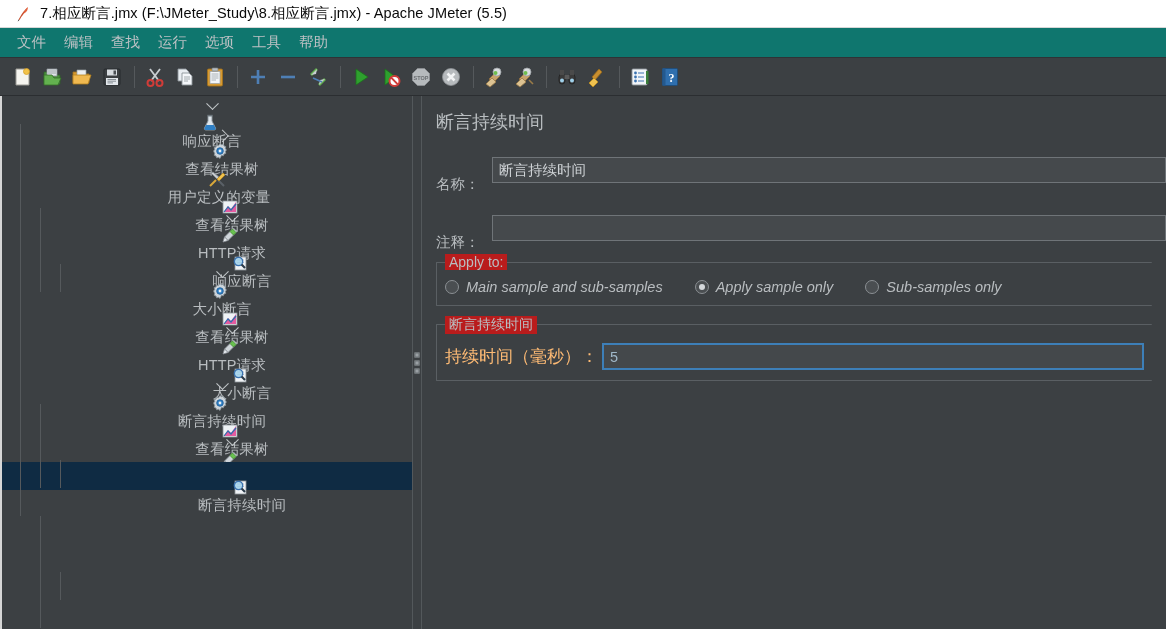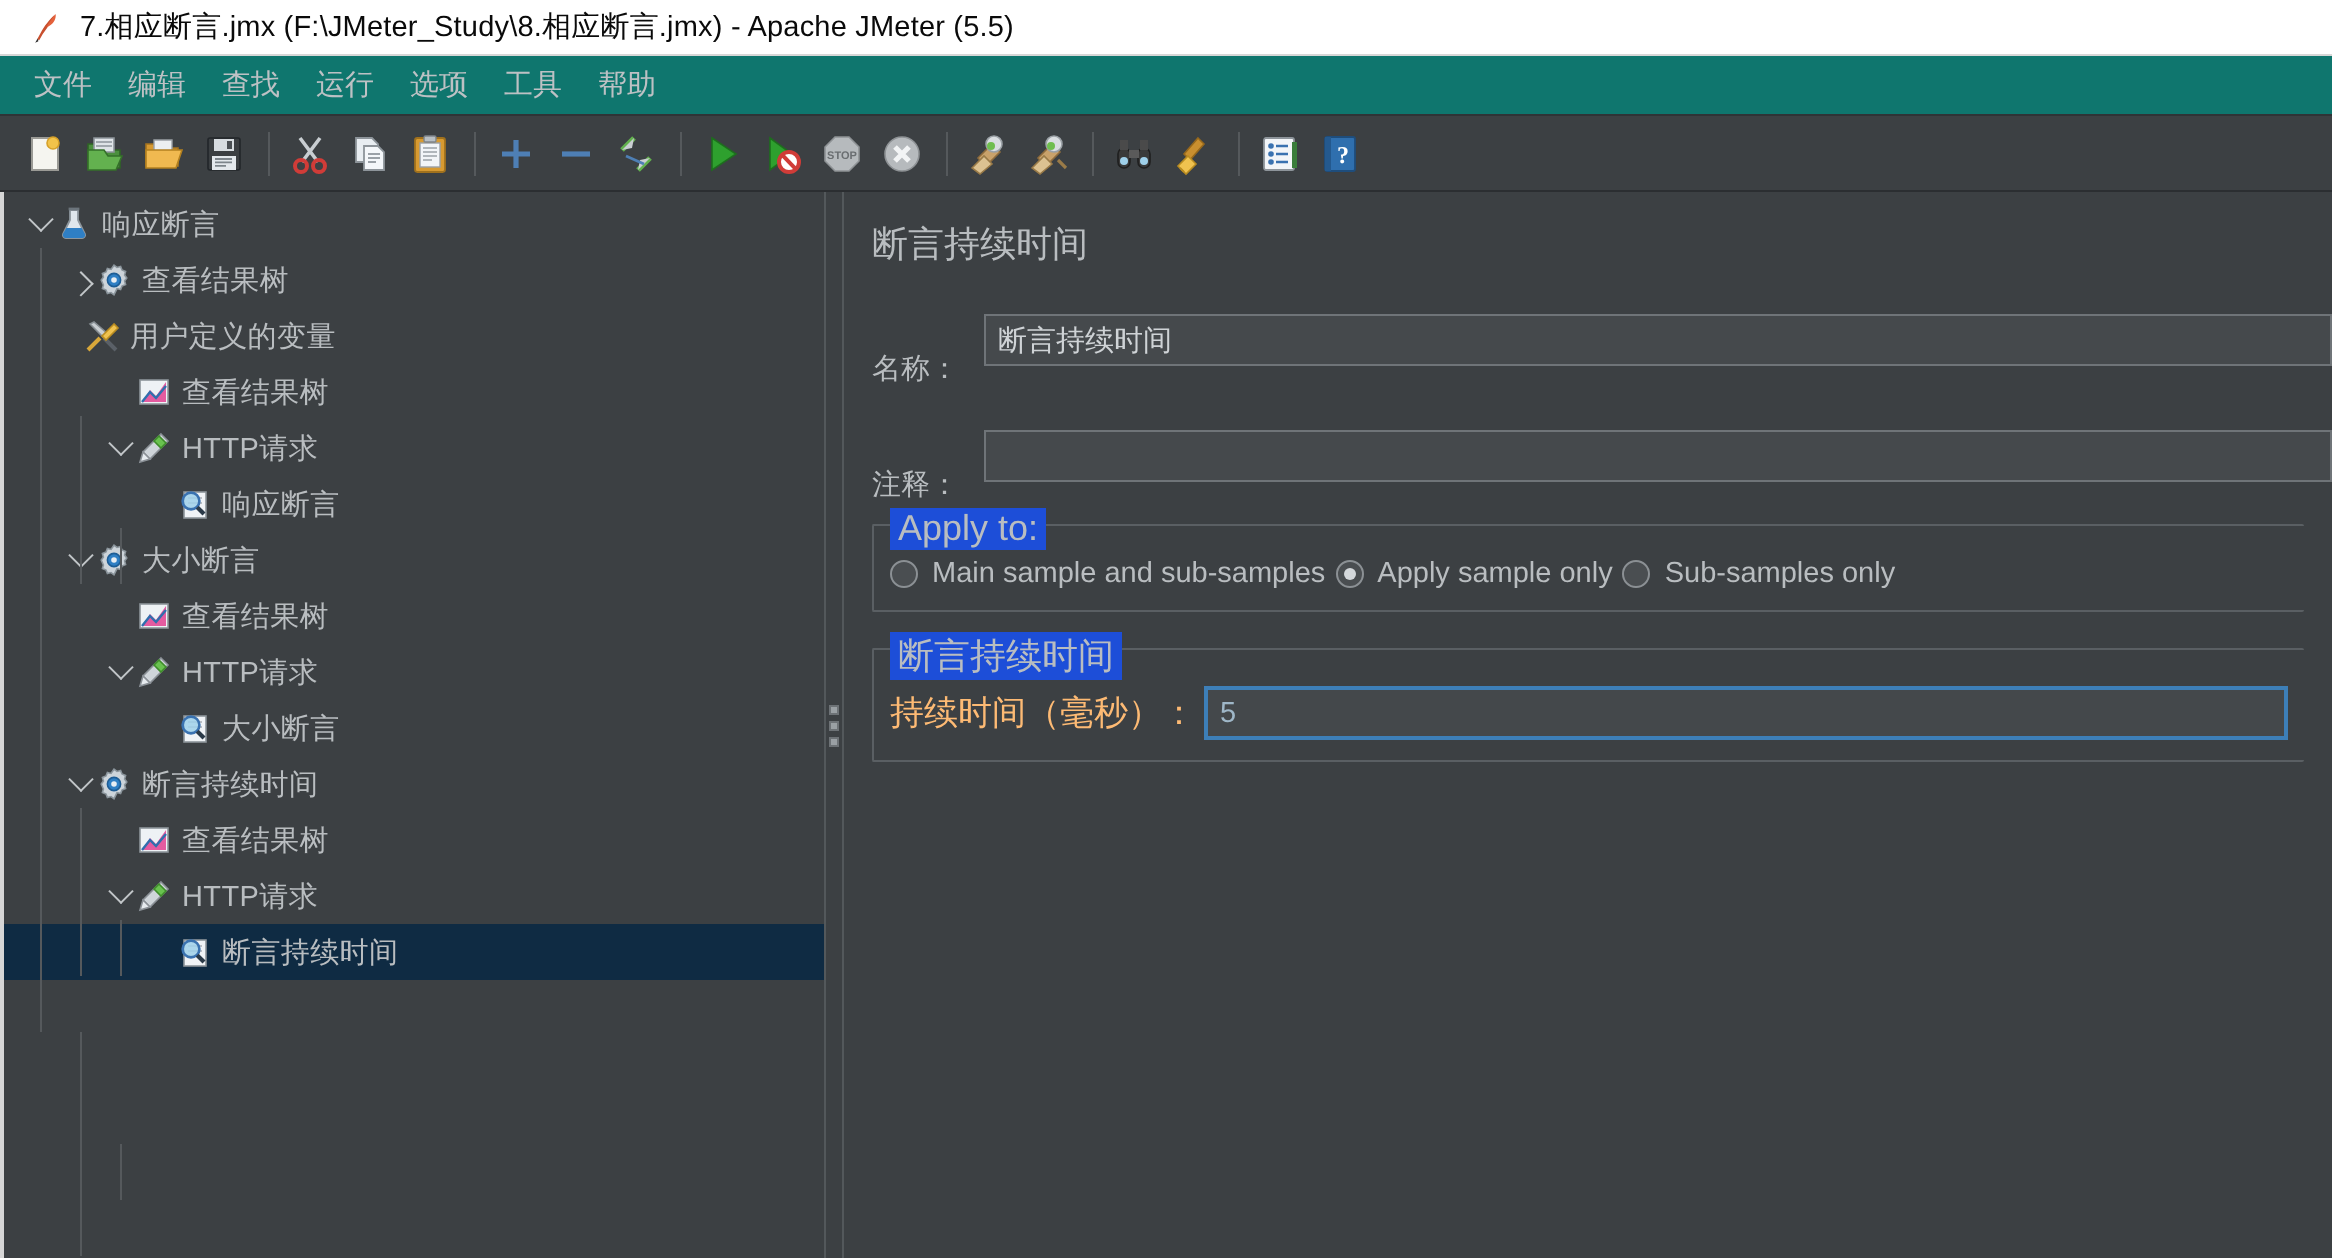--- a/index.html
+++ b/index.html
@@ -120,20 +120,21 @@
     position: relative;
   }
 
   
   .tree-row {
     height: 28px;
     display: flex; align-items: center;
     position: relative;
     white-space: nowrap;
     cursor: default;
+    flex-direction: column;
   }
   .tree-row.selected { background: #0f2b43; }
   .tree-row .toggle {
     width: 16px; height: 16px;
     display: flex; align-items: center; justify-content: center;
     flex: 0 0 auto;
     color: #b9bdc0;
     font-size: 11px;
     line-height: 1;
   }
@@ -198,30 +199,31 @@
   .group {
     margin: 10px 14px 0 14px;
     border: 1px solid #5a5f63;
     border-radius: 1px;
     position: relative;
     padding: 14px 8px 10px 8px;
   }
   .group > .group-title {
     position: absolute;
     top: -9px; left: 8px;
-    background: #1d4ed8;
+    background: #b91c1c;
     padding: 0 4px;
-    font-size: 18px;
+    font-size: 14px;
     color: #b9bdc0;
     white-space: nowrap;
   }
   .radio-row {
     display: flex; align-items: flex-end;
-    gap: 5px;
+    gap: 32px;
     padding-top: 2px;
+    font-style: italic;
   }
   .radio {
     display: flex; align-items: center;
     gap: 7px;
     cursor: default;
   }
   .radio .dot {
     width: 14px; height: 14px;
     border-radius: 50%;
     border: 1.5px solid #8b9094;

